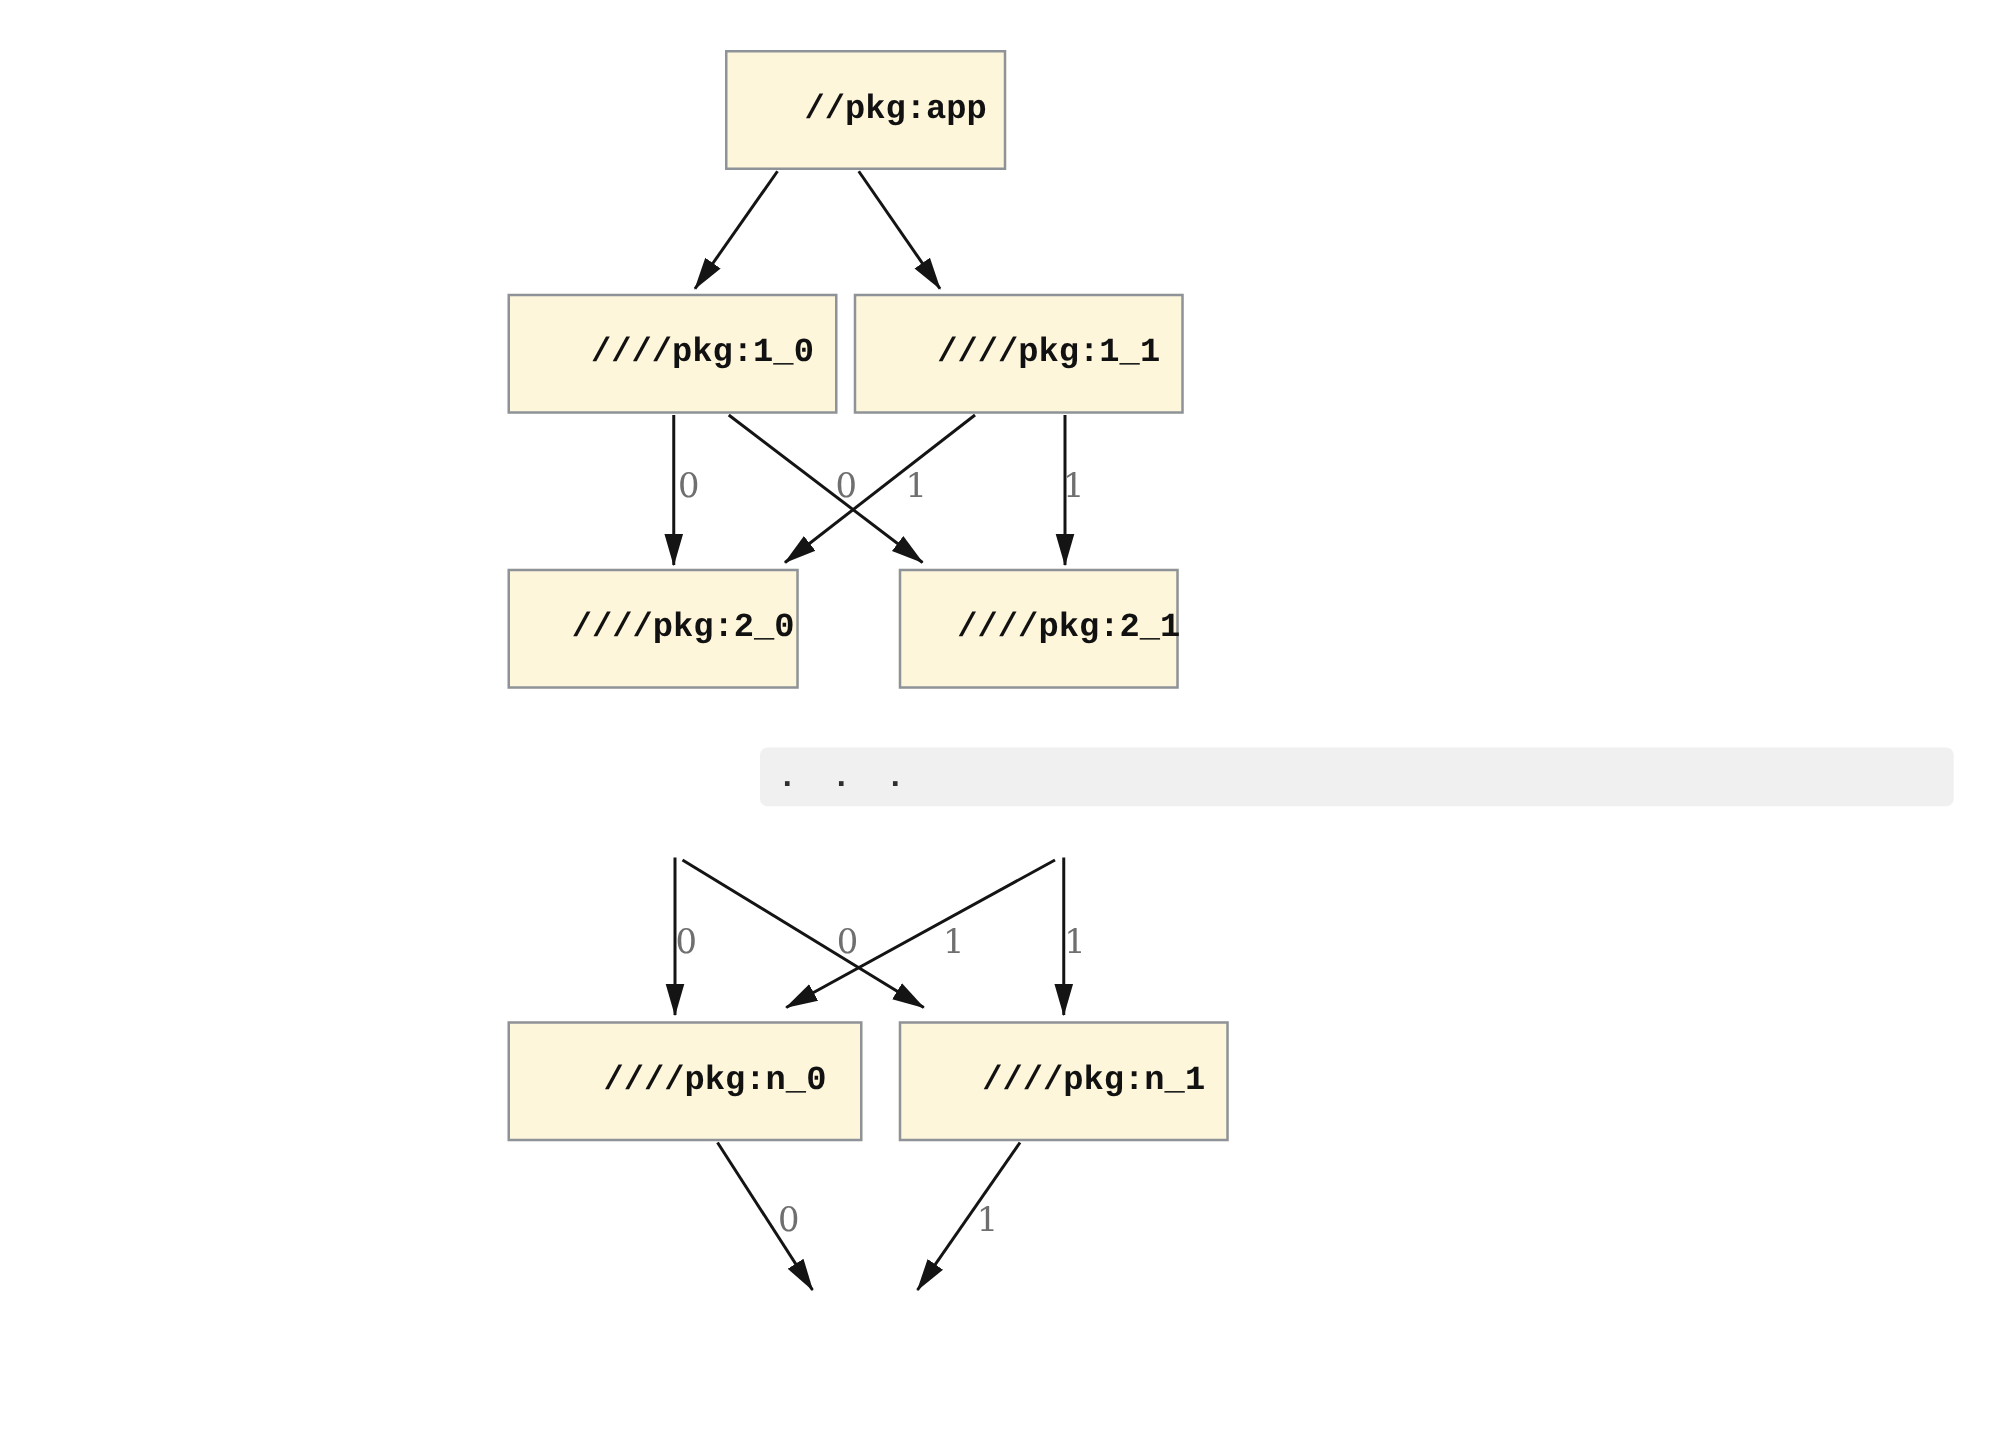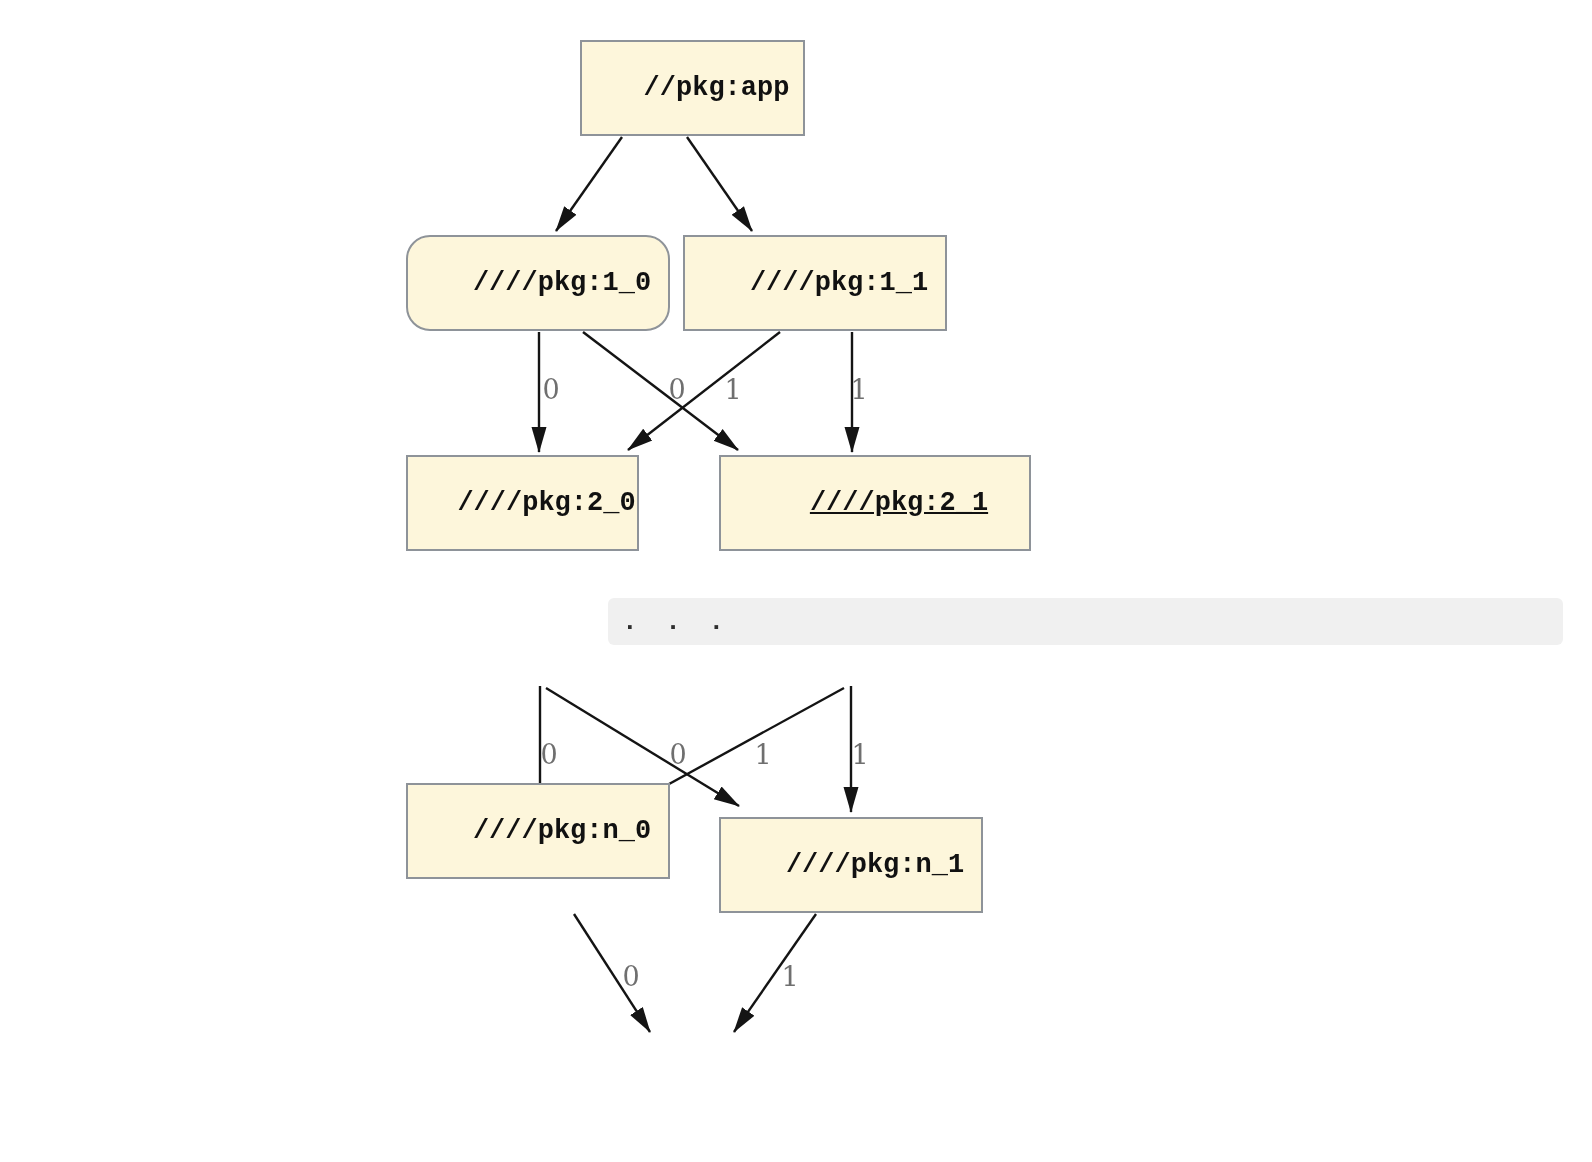--- a/index.html
+++ b/index.html
@@ -69,31 +69,31 @@
       <line x1="546" y1="688" x2="739" y2="806" marker-end="url(#arrow)"></line>
       <line x1="844" y1="688" x2="629" y2="806" marker-end="url(#arrow)"></line>
       <line x1="851" y1="686" x2="851" y2="812" marker-end="url(#arrow)"></line>
       <line x1="574" y1="914" x2="650" y2="1032" marker-end="url(#arrow)"></line>
       <line x1="816" y1="914" x2="734" y2="1032" marker-end="url(#arrow)"></line>
     </g>
   </svg>
 
   <div class="node" style="left:580px;top:40px;width:225px;height:96px;">//pkg:app</div>
 
-  <div class="node" style="left:406px;top:235px;width:264px;height:96px;border-radius:24px;">////pkg:1_0</div>
+  <div class="node" style="left:406px;top:235px;width:264px;height:96px;">////pkg:1_0</div>
 
   <div class="node" style="left:683px;top:235px;width:264px;height:96px;">////pkg:1_1</div>
 
   <div class="node" style="left:406px;top:455px;width:233px;height:96px;">////pkg:2_0</div>
 
-  <div class="node" style="left:719px;top:455px;width:312px;height:96px;text-decoration:underline;">////pkg:2_1</div>
+  <div class="node" style="left:719px;top:455px;width:224px;height:96px;">////pkg:2_1</div>
 
   <div class="ellipsis-band">. . .</div>
 
-  <div class="node" style="left:406px;top:783px;width:264px;height:96px;">////pkg:n_0</div>
+  <div class="node" style="left:406px;top:817px;width:284px;height:96px;">////pkg:n_0</div>
 
   <div class="node" style="left:719px;top:817px;width:264px;height:96px;">////pkg:n_1</div>
 
 
   <div class="edge-label" style="left:551px;top:389px;">0</div>
   <div class="edge-label" style="left:677px;top:389px;">0</div>
   <div class="edge-label" style="left:733px;top:389px;">1</div>
   <div class="edge-label" style="left:859px;top:389px;">1</div>
 
   <div class="edge-label" style="left:549px;top:754px;">0</div>

